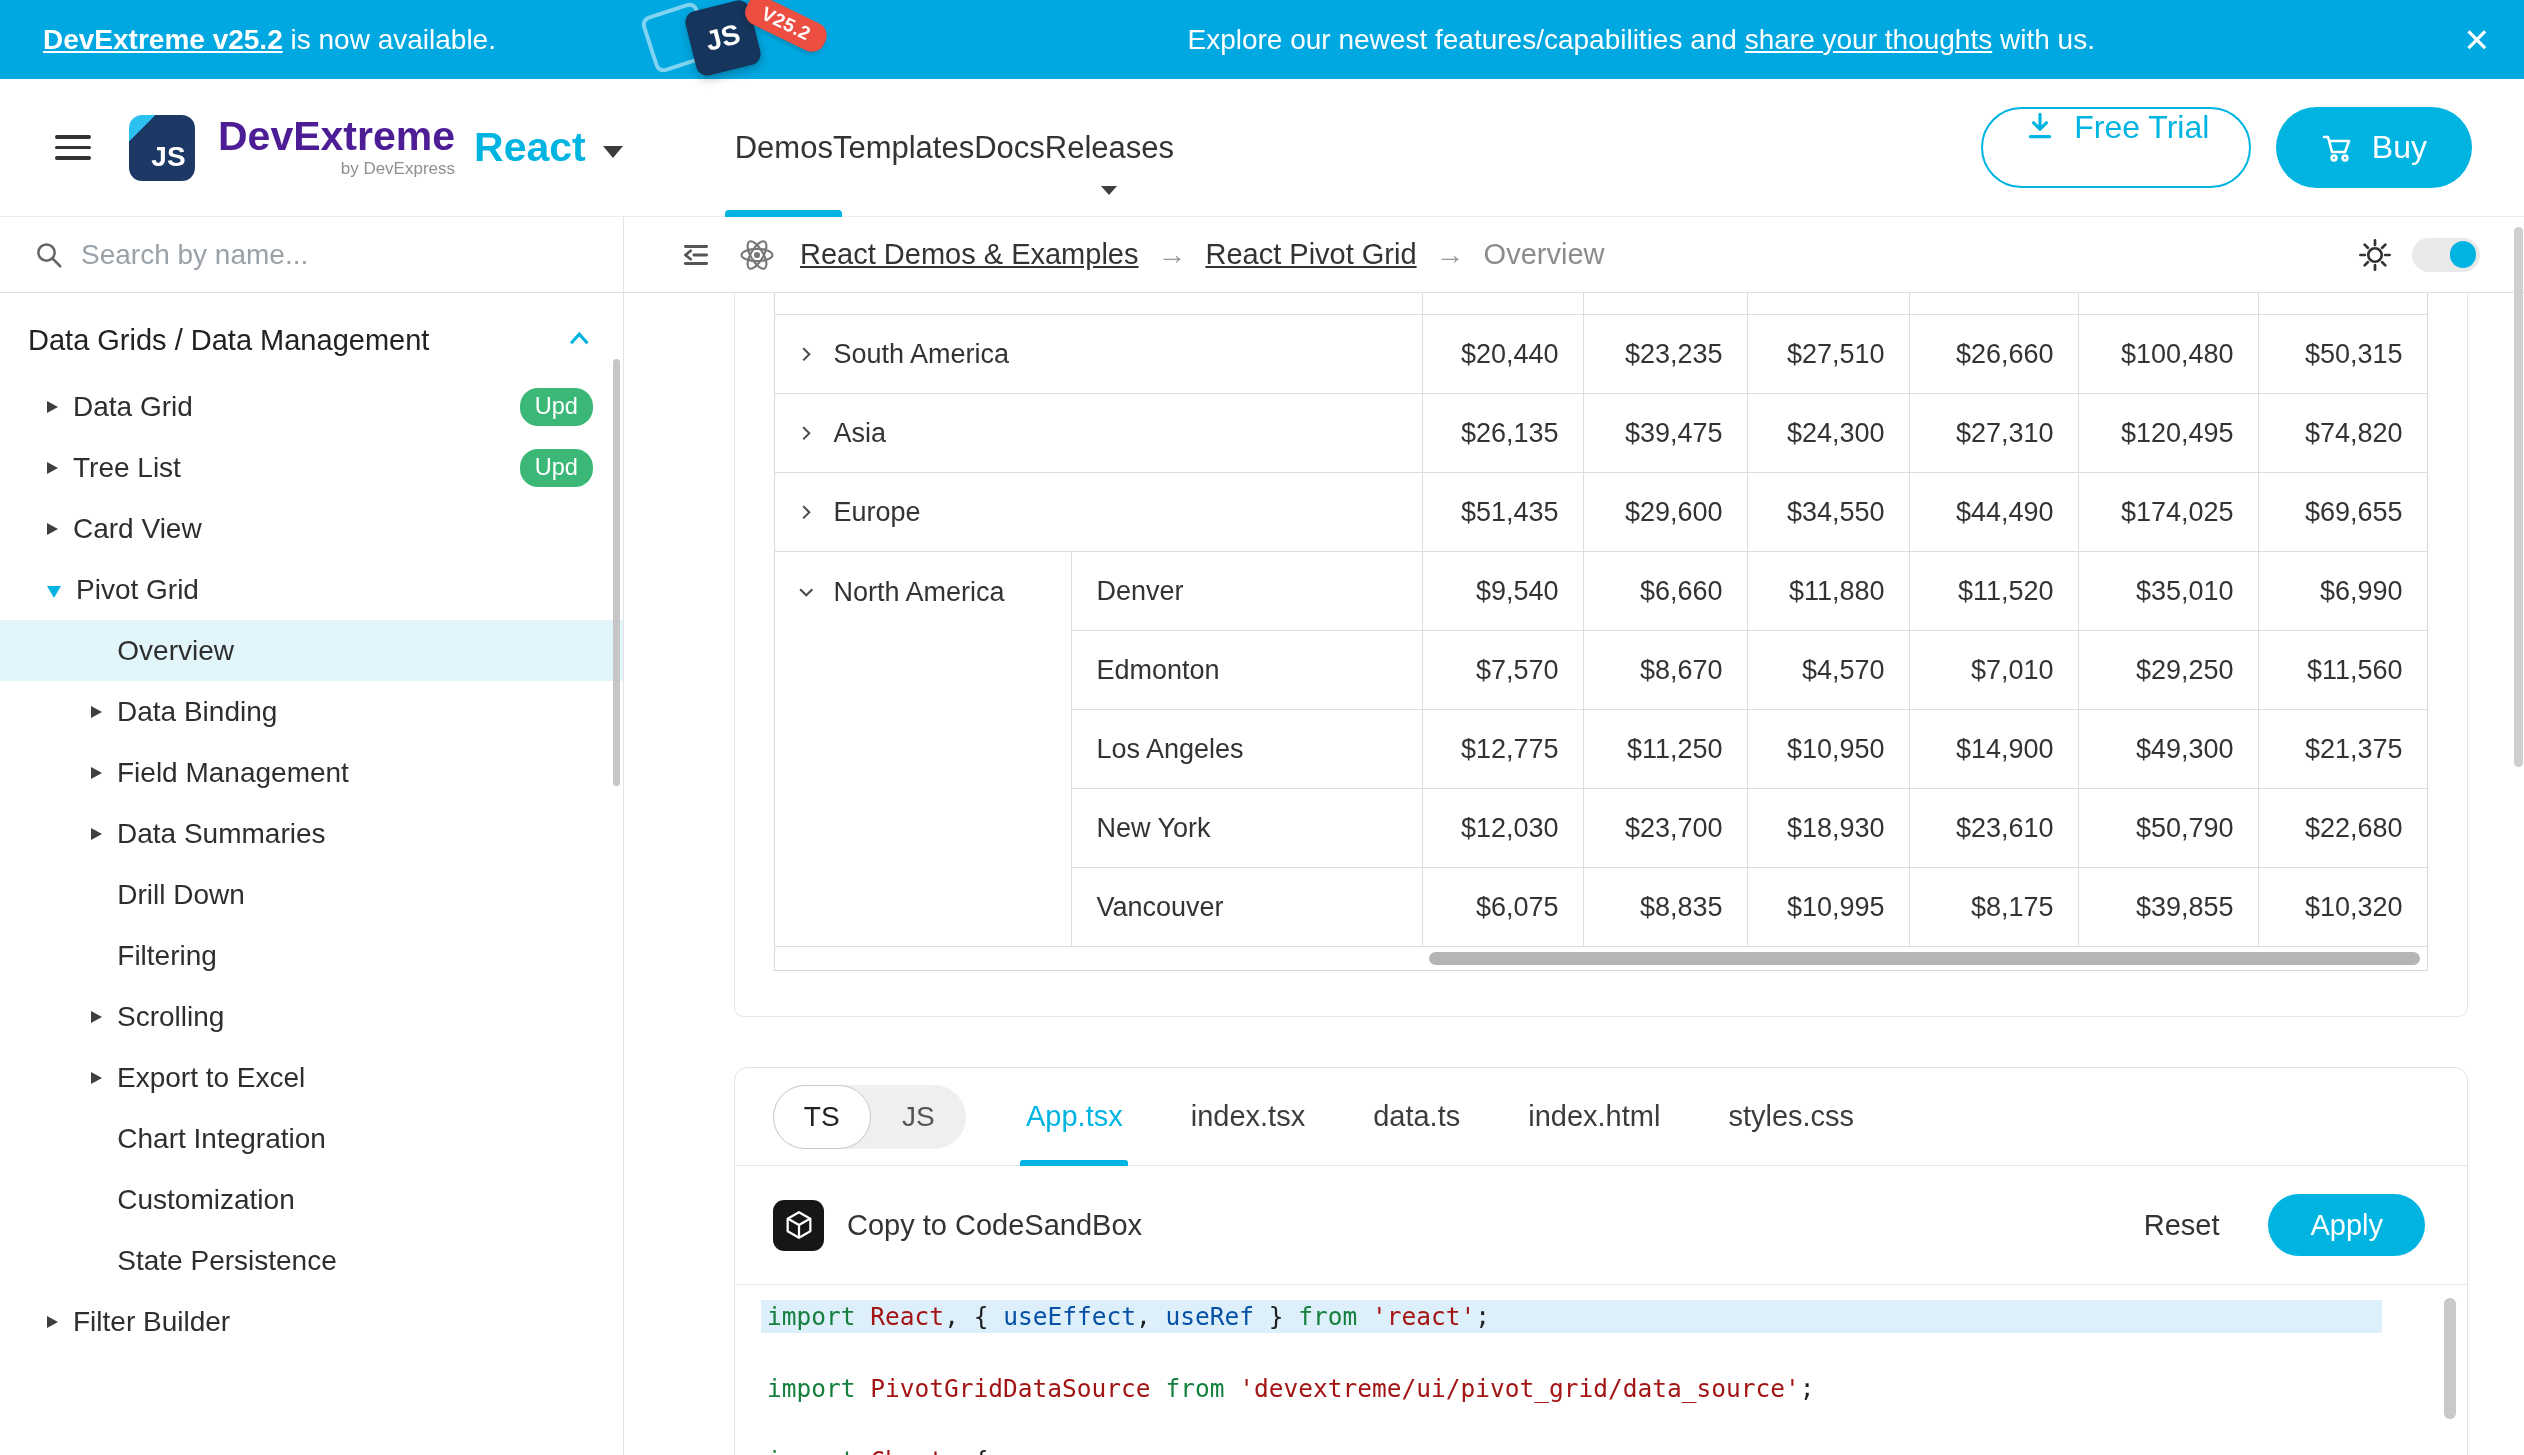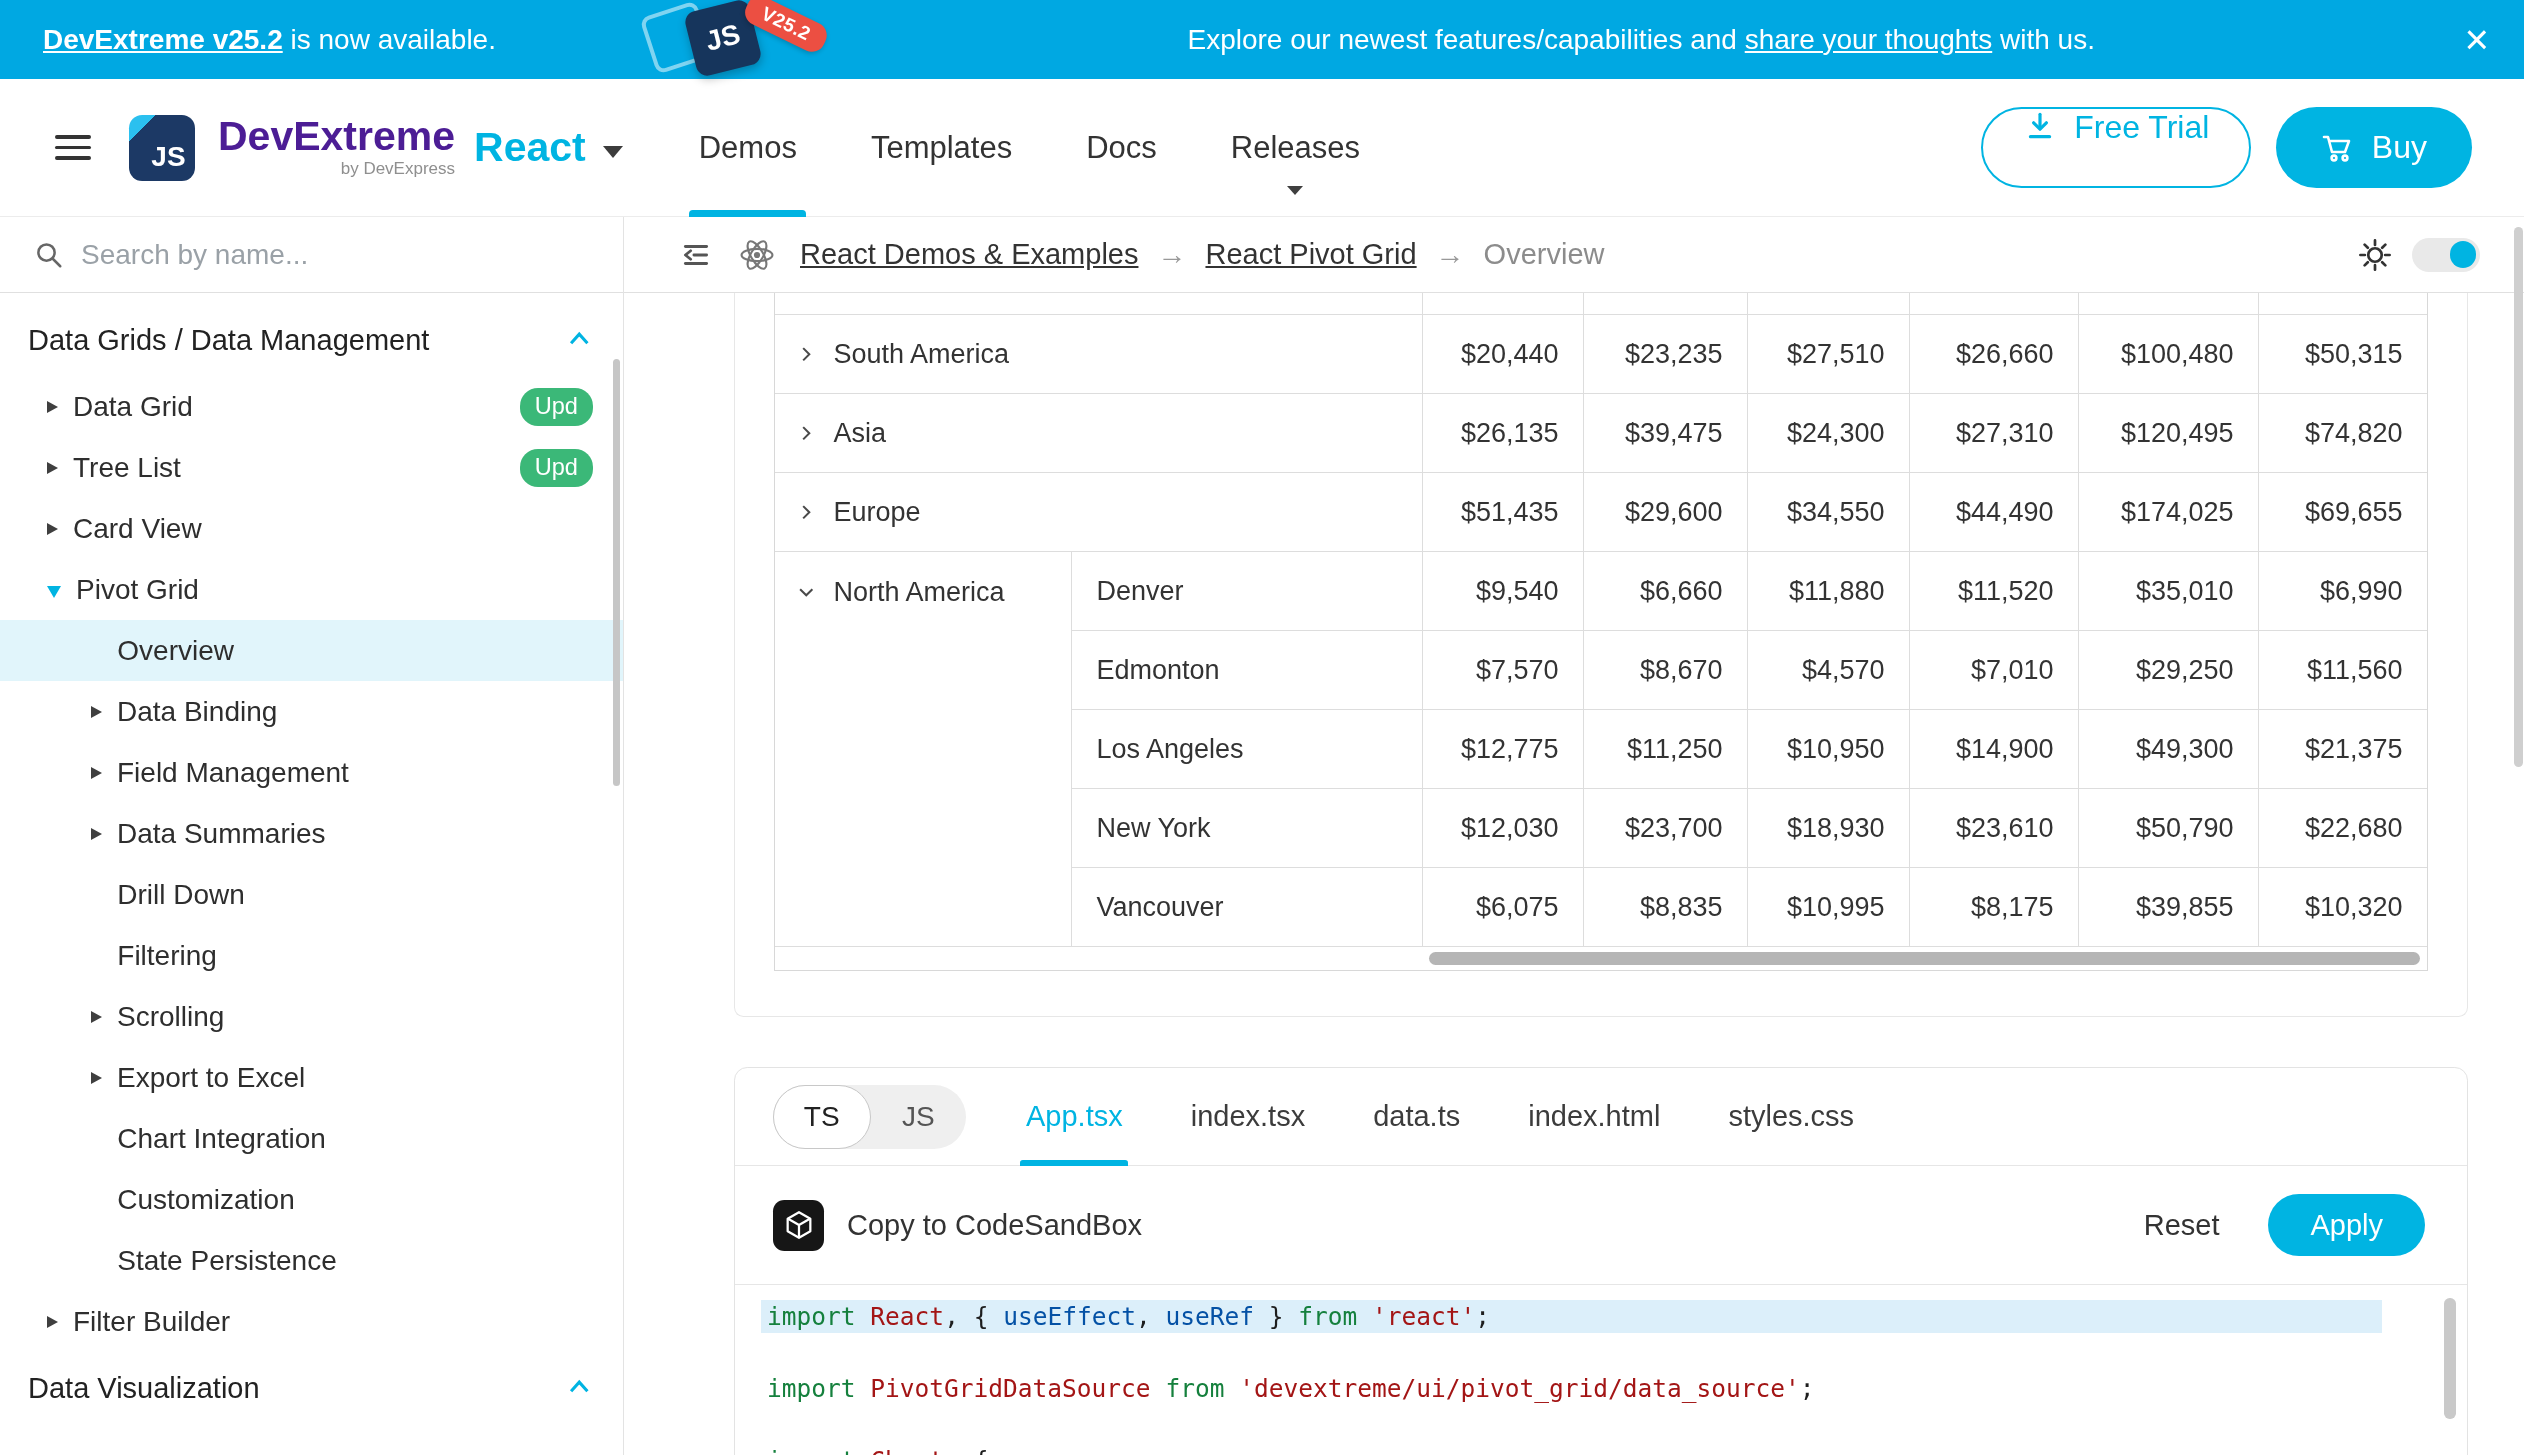--- a/index.html
+++ b/index.html
@@ -28,21 +28,21 @@
   
   .topbar{height:138px;display:flex;align-items:center;padding:0 53px 0 55px;border-bottom:0.9px solid #ececec;background:#fff;}
   .burger{display:flex;flex-direction:column;gap:6.6px;width:36px;cursor:pointer;flex:none;}
   .burger i{display:block;height:3.8px;background:#333;border-radius:1.9px;}
   .logo-js{width:66px;height:66px;margin-left:38px;border-radius:13.2px;background:linear-gradient(135deg,#2bc0ef 0%,#2bc0ef 20%,#1c3965 20%);color:#fff;display:flex;align-items:flex-end;justify-content:flex-end;padding:0 9.4px 7.6px 0;font-size:28px;font-weight:700;cursor:pointer;flex:none;}
   .brand{margin-left:23px;cursor:pointer;flex:none;}
   .brand-name{font-size:41px;font-weight:700;color:#4c1d95;line-height:1;}
   .brand-sub{font-size:17px;color:#8f8f8f;text-align:right;margin-top:2.8px;}
   .framework{margin-left:19px;display:flex;align-items:center;font-size:41px;font-weight:700;color:var(--accent);cursor:pointer;flex:none;}
   .caret-down{width:0;height:0;border-left:10.4px solid transparent;border-right:10.4px solid transparent;border-top:12.3px solid #3c3c3c;margin-left:17px;margin-top:9.4px;}
-  .main-nav{margin-left:76px;display:flex;gap:74px;font-size:31px;color:#333;height:100%;text-align:right;}
+  .main-nav{margin-left:112px;display:flex;font-size:31px;color:#333;height:100%;text-align:right;}
   .nav-item{position:relative;height:100%;display:flex;align-items:center;cursor:pointer;white-space:nowrap;}
   .nav-item.active::after{content:"";position:absolute;left:-9.4px;right:-9.4px;bottom:-0.9px;height:6.6px;background:var(--accent);border-radius:3.8px 3.8px 0 0;}
   .nav-item.dropdown::before{content:"";position:absolute;bottom:21px;left:50%;margin-left:-8.5px;border-left:8.5px solid transparent;border-right:8.5px solid transparent;border-top:9.4px solid #3f3f3f;}
   .btn-trial{margin-left:auto;display:flex;align-items:flex-start;gap:17px;height:81px;padding:0 40px;border:2.8px solid var(--accent);background:#fff;color:var(--accent);font-size:32px;border-radius:41px;cursor:pointer;font-family:inherit;flex:none;}
   .btn-buy{margin-left:24.5px;display:flex;align-items:center;gap:19px;height:81px;padding:0 45px;background:var(--accent);border:none;color:#fff;font-size:32px;border-radius:41px;cursor:pointer;font-family:inherit;flex:none;}
 
   
   .app{display:flex;height:1239px;}
   .sidebar{width:624px;flex:none;border-right:0.9px solid var(--border);position:relative;background:#fff;}
   .search-row{height:76px;display:flex;align-items:center;padding:0 28px 0 34px;border-bottom:0.9px solid #e0e0e0;gap:17px;}
@@ -253,26 +253,20 @@
           <span class="side-label">Customization</span>
         </div>
         <div class="side-item lvl1">
           <span class="tri none"></span>
           <span class="side-label">State Persistence</span>
         </div>
         <div class="side-item lvl0">
           <span class="tri collapsed"></span>
           <span class="side-label">Filter Builder</span>
         </div>
-        <div class="side-section">
-          <span>Data Visualization</span>
-          <svg class="sec-chev" viewBox="0 0 24 24">
-            <polyline points="4,15 12,6 20,15"></polyline>
-          </svg>
-        </div>
       </div>
     <div class="side-scrollbar"></div>
   </aside>
 
   <main class="content">
 
     <div class="content-header">
       <span class="icon-btn">
         <svg width="34" height="34" viewBox="0 0 32 32" fill="none" stroke="#555" stroke-width="2.6" stroke-linecap="round" stroke-linejoin="round">
             <path d="M6 8h20"></path>

